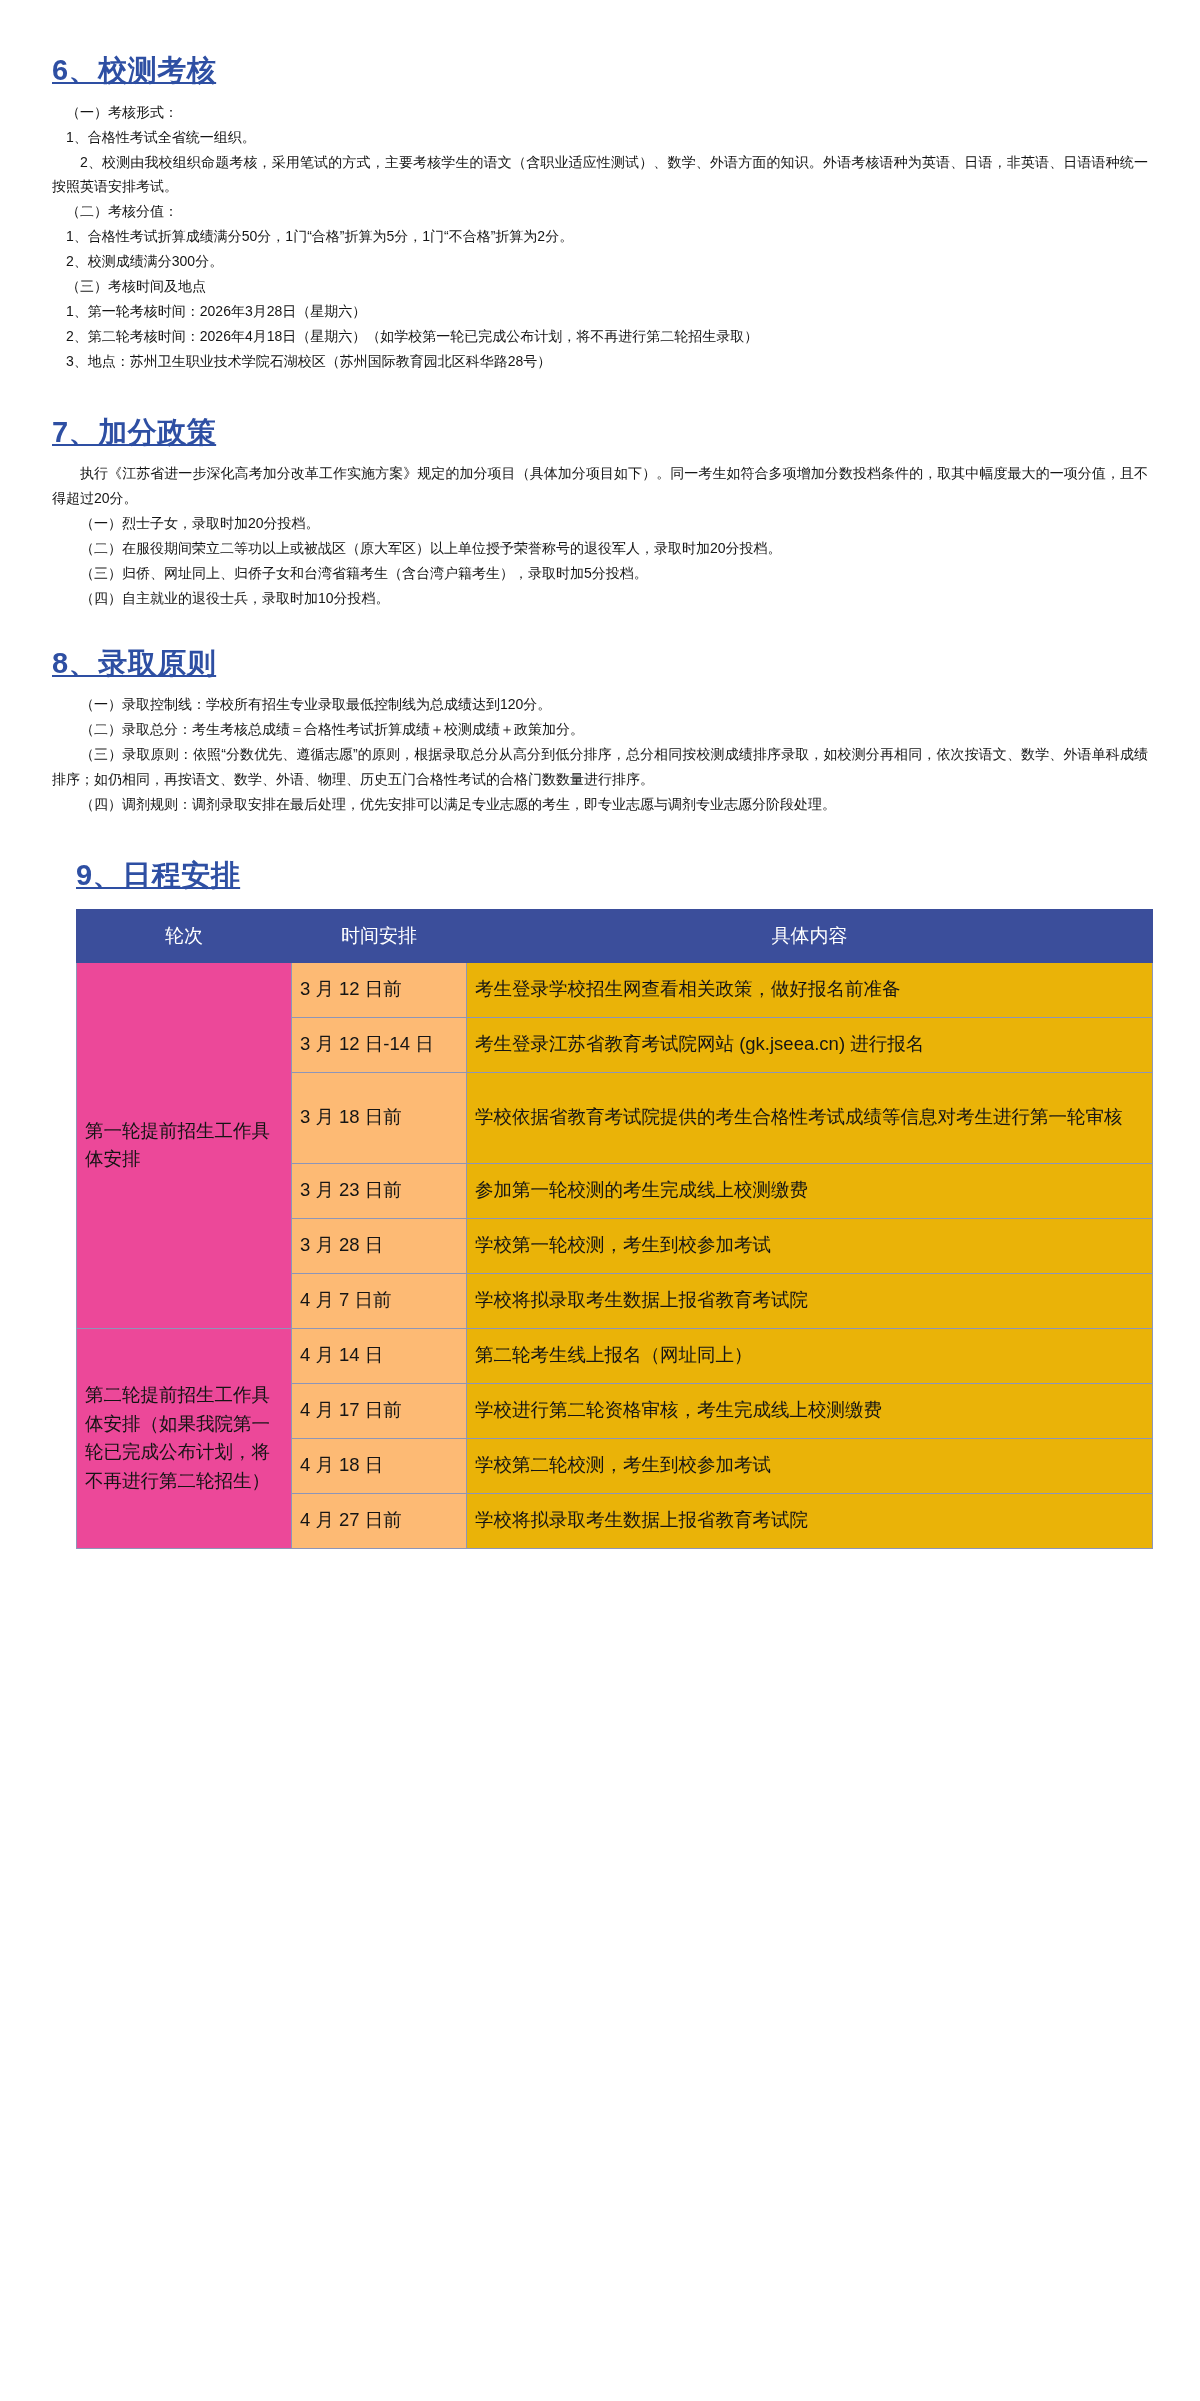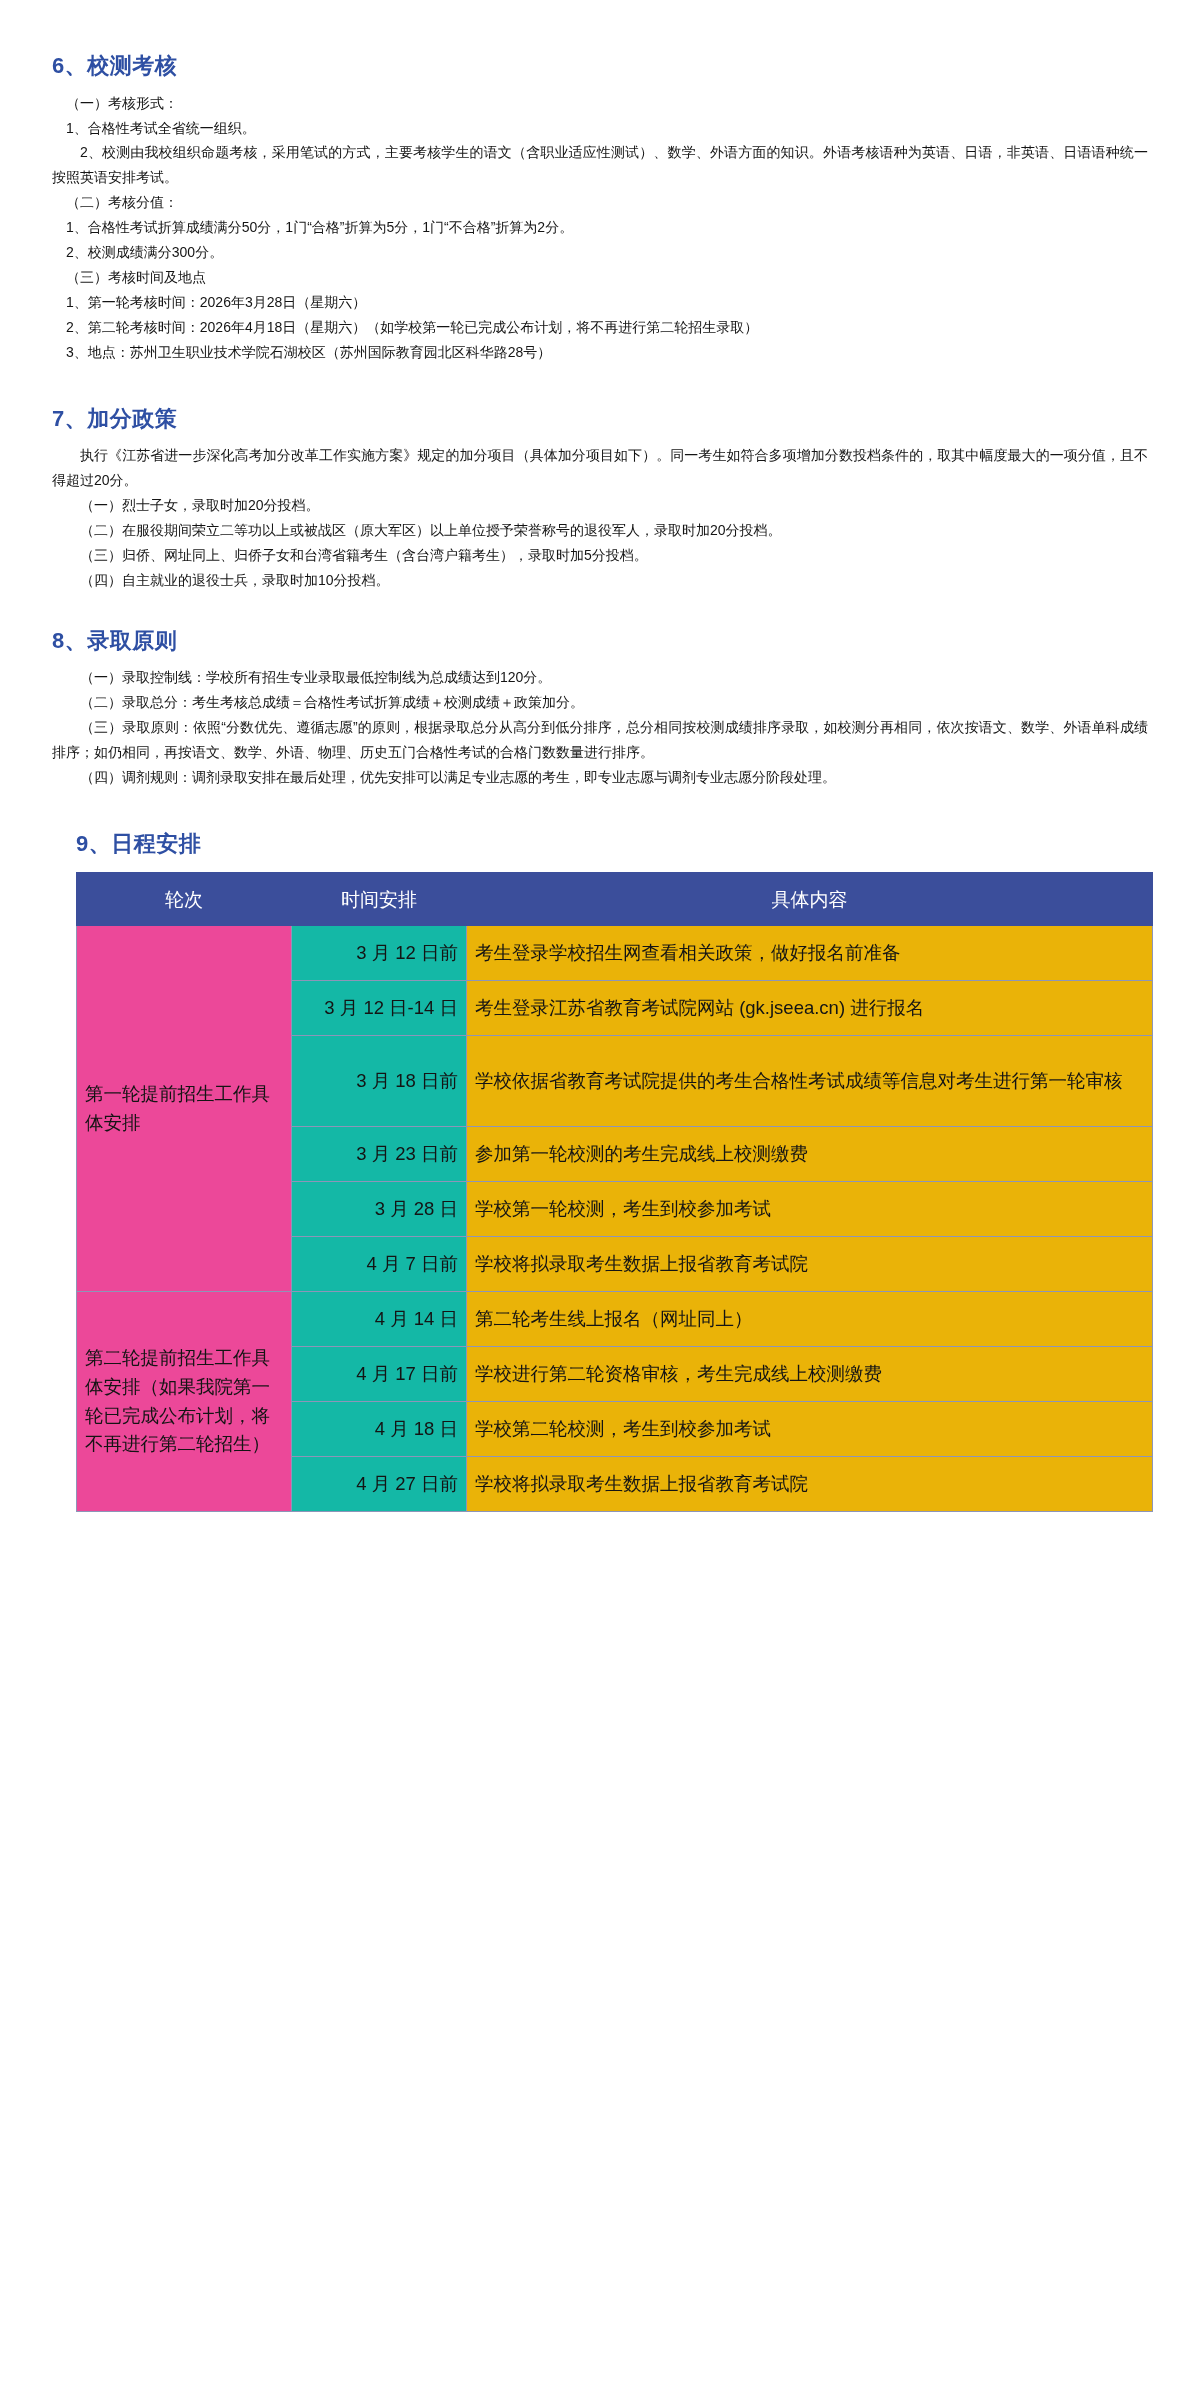--- a/index.html
+++ b/index.html
@@ -14,25 +14,26 @@
     color: #1a1a1a;
     -webkit-font-smoothing: antialiased;
   }
   .page {
     width: 1200px;
     box-sizing: border-box;
     padding: 52px 52px 40px 52px;
   }
   h2.section-title {
     color: #2E4FA3;
-    font-size: 22px;
+    font-size: 29px;
     font-weight: bold;
     letter-spacing: 0.5px;
     margin: 0 0 10px 0;
     line-height: 1.3;
+    text-decoration: underline;
   }
   .section {
     margin-bottom: 34px;
   }
   .section.sec7 { margin-top: 40px; }
   .section.sec8 { margin-top: 30px; }
   .section.sec9 { margin-top: 40px; padding-left: 24px; }
   p.para {
     font-size: 14px;
     line-height: 1.78;
@@ -74,22 +75,22 @@
   col.c-time  { width: 175px; }
   col.c-body  { width: 686px; }
 
   td.round-cell {
     background: #ec4899;
     text-align: left;
     padding-left: 10px;
     line-height: 1.85;
   }
   td.time-cell {
-    background: #14b8a6;
-    text-align: right;
+    background: #fdba74;
+    text-align: left;
     white-space: nowrap;
   }
   td.body-cell {
     background: #eab308;
     text-align: left;
     padding-left: 12px;
   }
   td.tall { height: 78px; }
   td.row-std { height: 42px; }
 </style>

